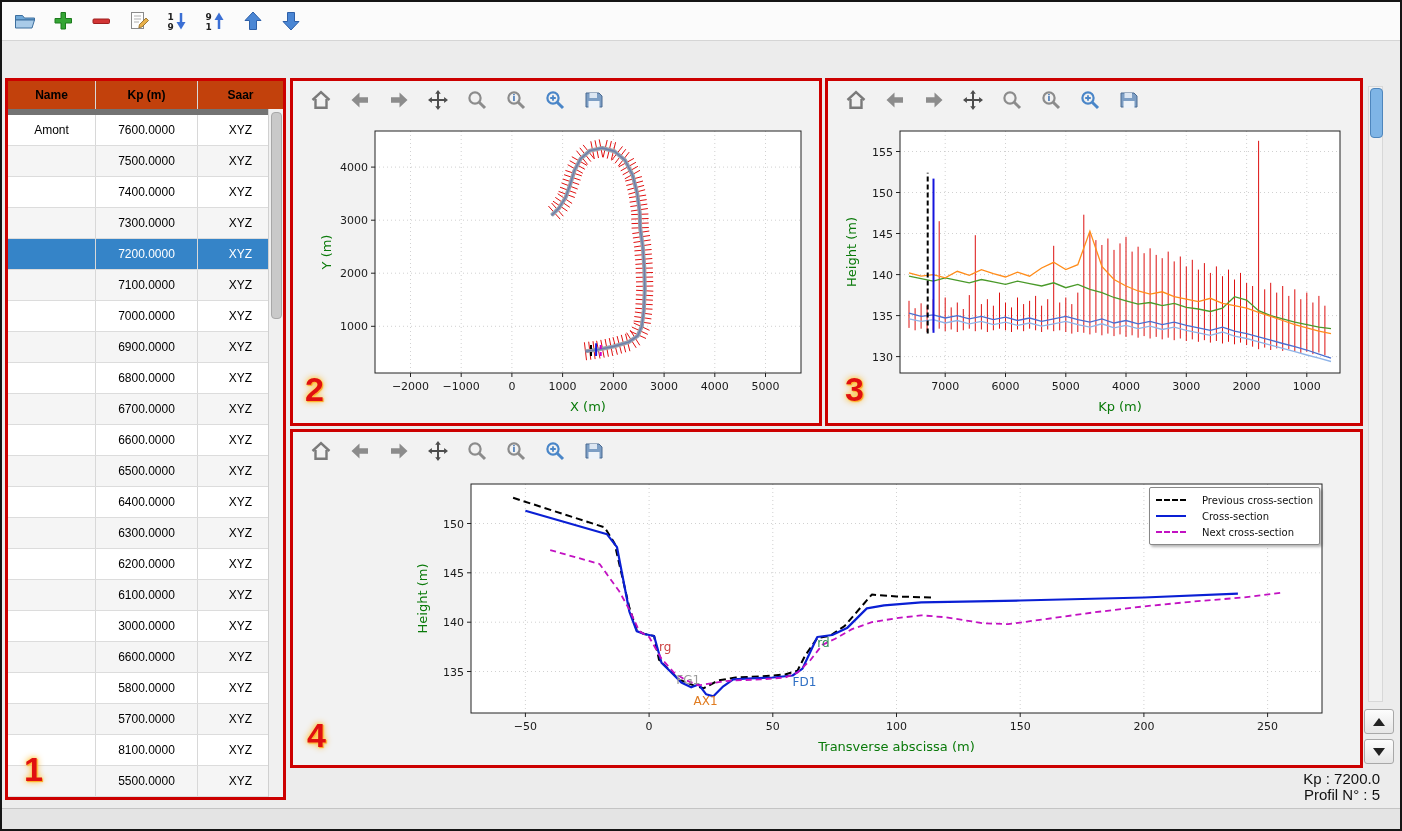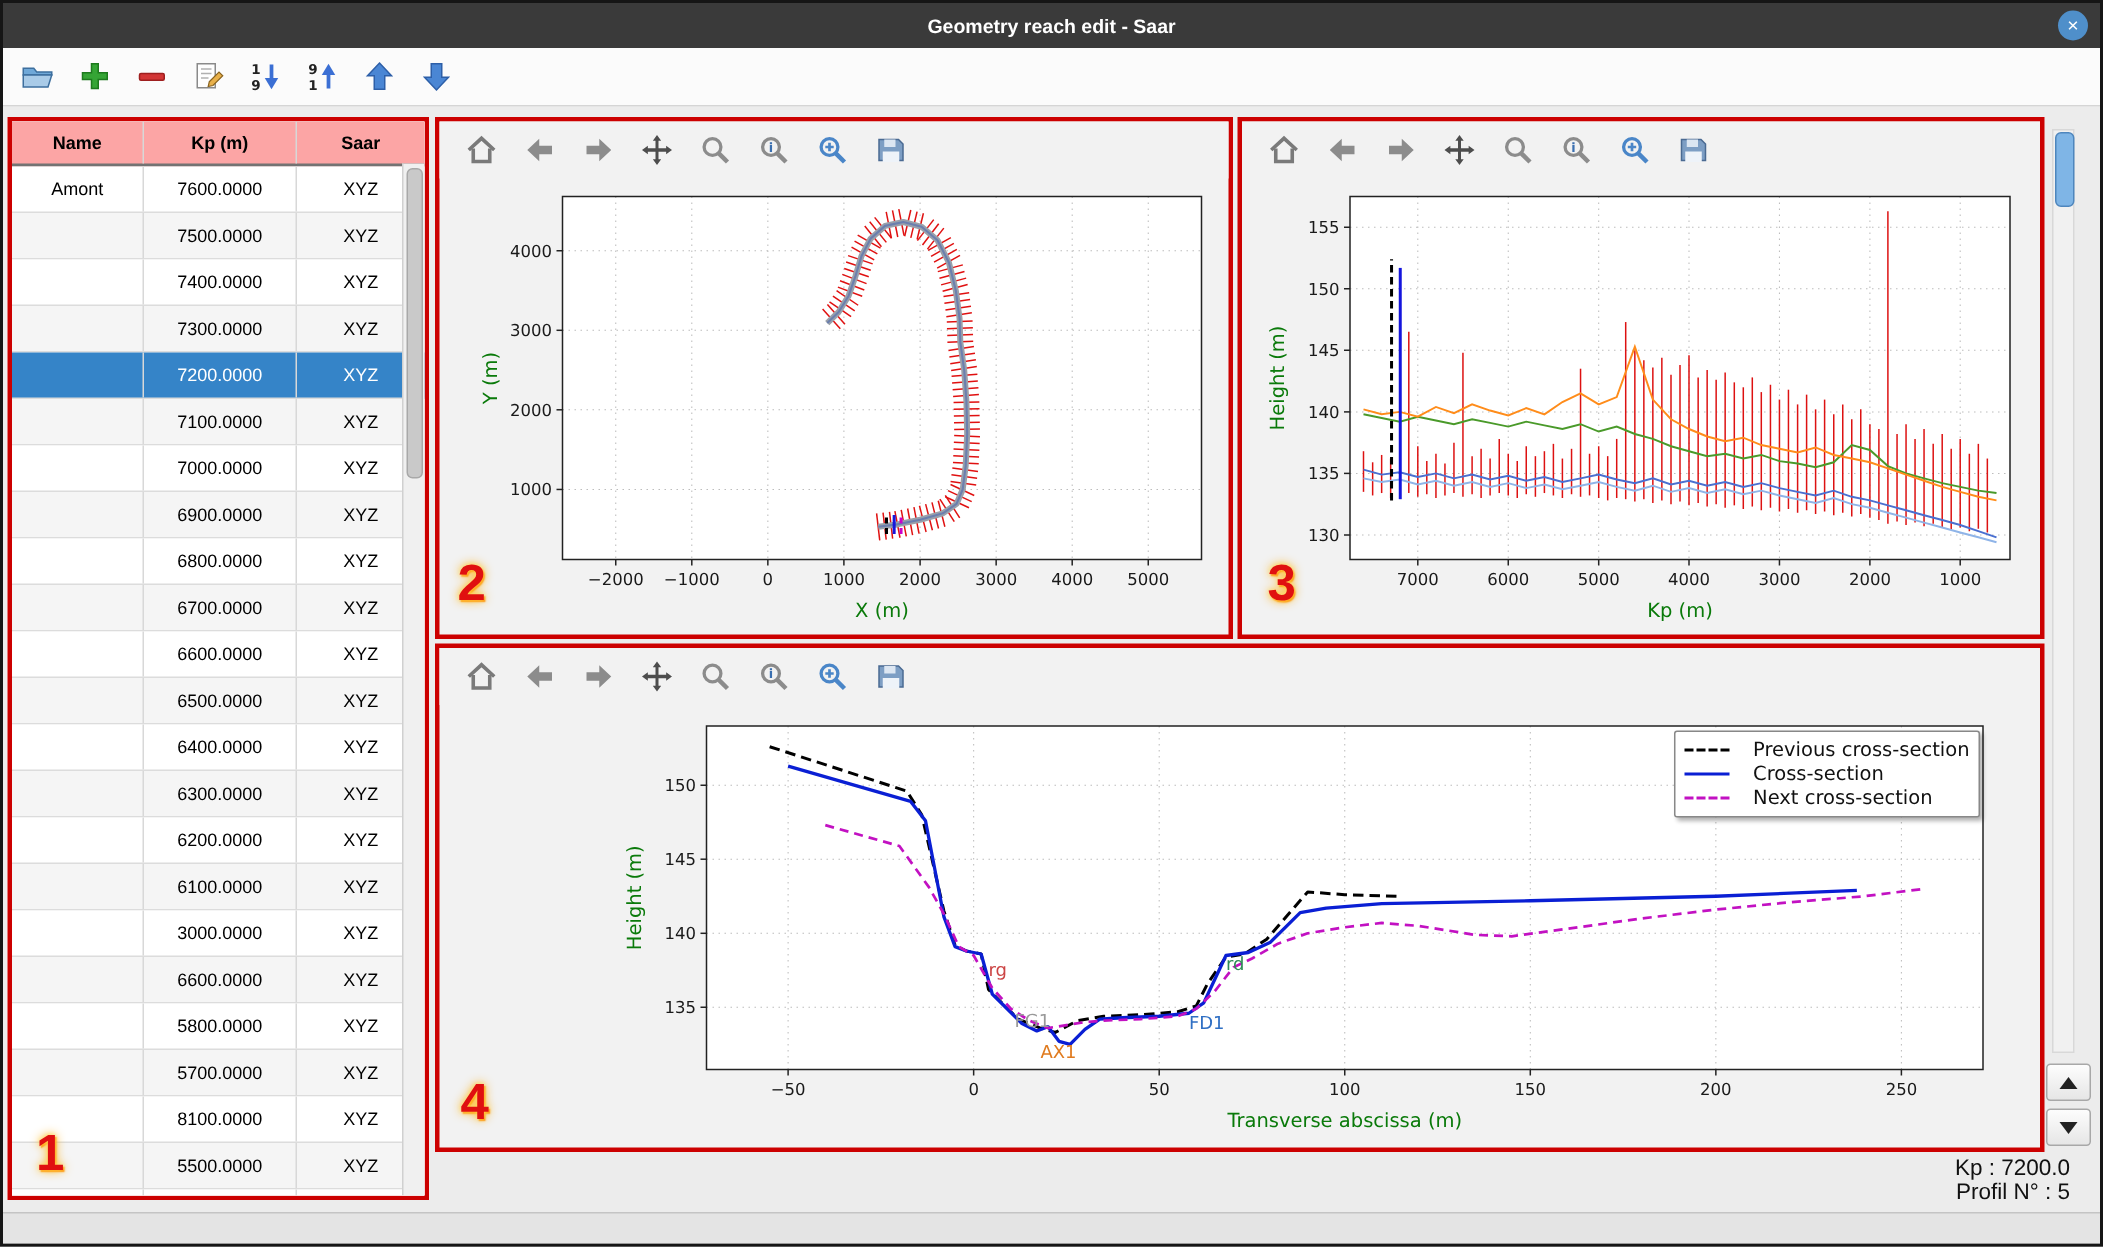--- a/index.html
+++ b/index.html
@@ -17,54 +17,50 @@
   .mpltoolbar{height:38px;background:#f2f2f2;display:flex;align-items:center;gap:15px;padding-left:16px;}
   .mplicon{width:24px;height:24px;display:flex;align-items:center;justify-content:center;}
   svg.chart{display:block;}
   
   .tlab{font:11px "DejaVu Sans",sans-serif;fill:#1a1a1a;}
   .alab{font:13px "DejaVu Sans",sans-serif;fill:#0a7a0a;}
   .grid{stroke:#bdbdbd;stroke-width:0.7;stroke-dasharray:1,3;}
   .tick{stroke:#222;stroke-width:1;}
   
   .tablewrap{position:absolute;left:0;top:0;right:0;bottom:0;background:#ffffff;overflow:hidden;}
-  .thead{display:flex;height:28px;background:#fca5a5;border-bottom:2px solid #737373;font-weight:bold;}
+  .thead{display:flex;height:28px;background:#c2410c;border-bottom:6px solid #737373;font-weight:bold;}
   .tc{display:flex;align-items:center;justify-content:center;font-size:12px;border-right:1px solid #d8d8d8;box-sizing:border-box;}
   .c1{width:88px;} .c2{width:102px;} .c3{flex:1;}
   .trow{display:flex;height:30px;border-bottom:1px solid #dcdcdc;background:#fff;}
   .trow:nth-child(even){background:#f5f5f5;}
   .trow.sel{background:#3584c8;color:#ffffff;}
   .tscroll{position:absolute;right:0;top:28px;bottom:0;width:14px;background:#f0f0f0;border-left:1px solid #d0d0d0;}
   .tthumb{position:absolute;left:2px;top:3px;width:9px;height:205px;background:#c9c9c9;border:1px solid #a8a8a8;border-radius:4px;}
   
   .annot{position:absolute;font-size:34px;font-weight:bold;color:#e01010;
     text-shadow:0 0 3px #ffe066,0 0 7px #ffaa00,1px 1px 1px #ff8800;z-index:30;}
   
   .vscroll{position:absolute;left:1366px;top:84px;width:15px;height:616px;background:#f1f1f1;border:1px solid #d8d8d8;box-sizing:border-box;}
   .vthumb{position:absolute;left:1px;top:1px;width:11px;height:48px;background:#7fb5e6;border:1px solid #4e86bd;border-radius:4px;}
   .spin{position:absolute;left:1362px;width:30px;height:25px;background:linear-gradient(#fdfdfd,#e6e6e6);
     border:1px solid #a8a8a8;border-radius:3px;display:flex;align-items:center;justify-content:center;box-sizing:border-box;}
   .sidetext{position:absolute;right:20px;font-size:15px;color:#111;text-align:right;}
   .statusbar{position:absolute;left:0;right:0;bottom:0;height:20px;background:#e4e4e4;border-top:1px solid #c4c4c4;}
   
   .legend{position:absolute;right:40px;top:55px;background:#ffffff;border:1px solid #888;border-radius:2px;
     box-shadow:2px 2px 3px rgba(0,0,0,0.3);padding:4px 6px;z-index:5;}
-  .legrow{display:flex;align-items:center;gap:16px;font-size:13px;font-family:"DejaVu Sans",sans-serif;
+  .legrow{display:flex;align-items:center;gap:16px;font-size:10px;font-family:"DejaVu Sans",sans-serif;
     color:#111;height:16px;white-space:nowrap;}
   .legsample{width:30px;height:0;}
 </style>
 </head>
 <body>
 
 <div class="window">
 
-  <div class="titlebar">
-    <span class="title">Geometry reach edit - Saar</span>
-    <span class="closebtn">×</span>
-  </div>
 
   <div class="apptoolbar" id="apptoolbar">
       <div class="apptool">
         <svg width="24" height="24" viewBox="0 0 24 24">
           <path d="M2.5 6.5 h7 l2 2.5 h10 v2 h-19 z" fill="#6fa8d8" stroke="#3d6f9e"></path>
           <path d="M2.5 11 h19 l-2.5 8 H2.5 z" fill="#a9cbe8" stroke="#3d6f9e"></path>
         </svg>
       </div>
       <div class="apptool">
         <svg width="24" height="24" viewBox="0 0 24 24">

